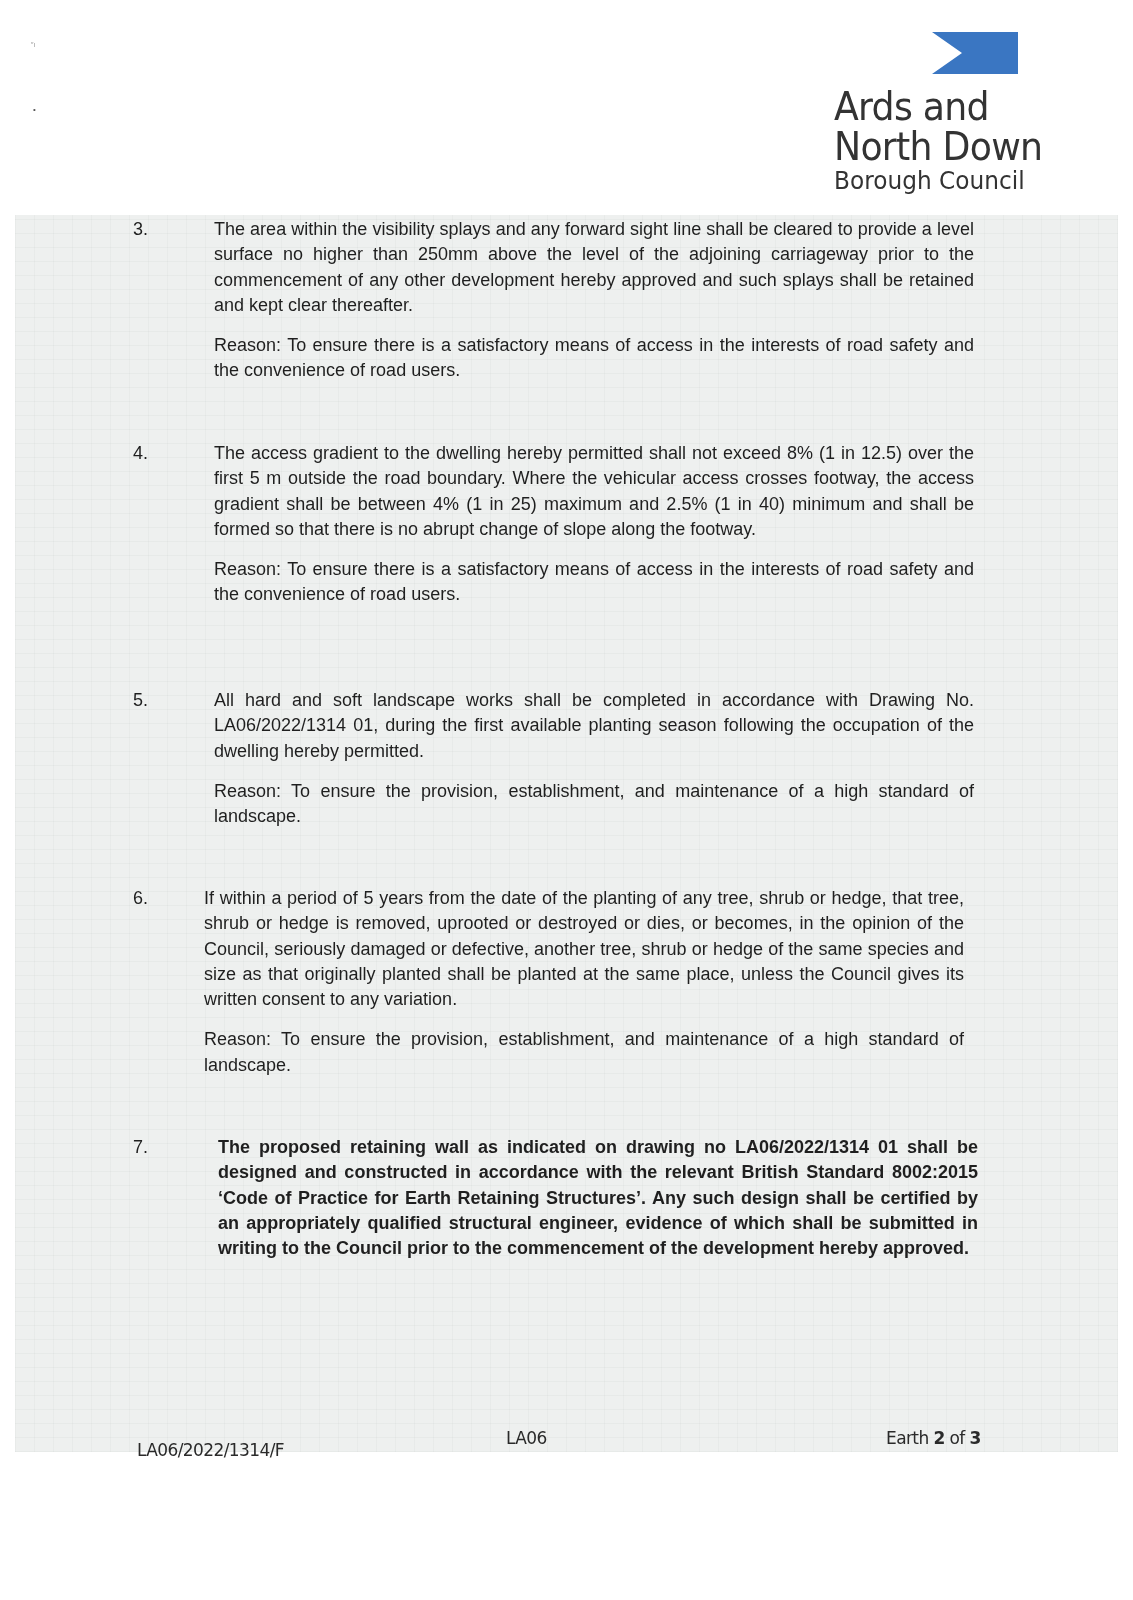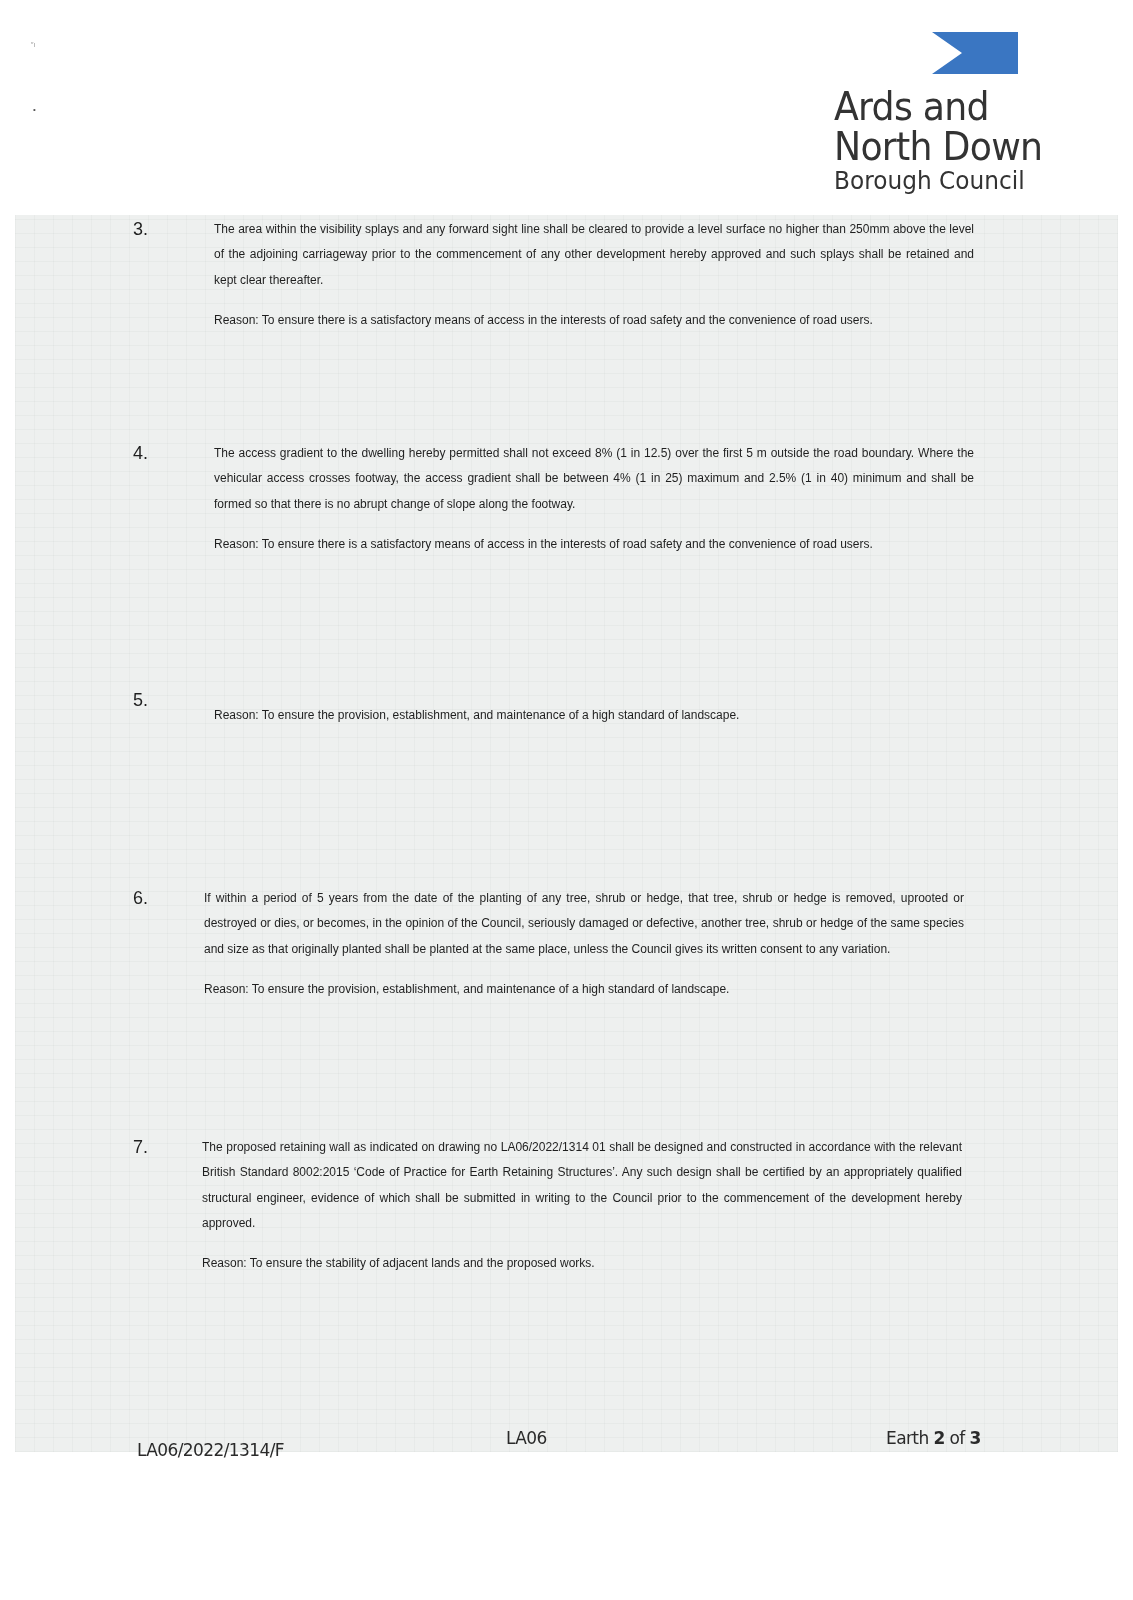--- a/index.html
+++ b/index.html
@@ -84,21 +84,21 @@
     position: absolute;
     left: 133px;
     top: 0;
     font-size: 18px;
     line-height: 25.3px;
   }
   .cond-body {
     position: absolute;
     left: 214px;
     width: 760px;
-    font-size: 12px;
+    font-size: 18px;
     line-height: 25.3px;
     text-align: justify;
   }
   .cond-text { margin: 0; }
   .cond-reason { margin: 15px 0 0 0; }
 
   .footer {
     position: absolute;
     top: 1428px;
     left: 0;
@@ -142,37 +142,37 @@
   <div class="cond-num">4.</div>
   <div class="cond-body">
     <p class="cond-text">The access gradient to the dwelling hereby permitted shall not exceed 8% (1 in 12.5) over the first 5 m outside the road boundary.  Where the vehicular access crosses footway, the access gradient shall be between 4% (1 in 25) maximum and 2.5% (1 in 40) minimum and shall be formed so that there is no abrupt change of slope along the footway.</p>
     <p class="cond-reason">Reason: To ensure there is a satisfactory means of access in the interests of road safety and the convenience of road users.</p>
   </div>
 </div>
 
 <div class="condition" style="top:688px;">
   <div class="cond-num">5.</div>
   <div class="cond-body">
+    <p class="cond-text">All hard and soft landscape works shall be completed in accordance with Drawing No. LA06/2022/1314 01, during the first available planting season following the occupation of the dwelling hereby permitted.</p>
     <p class="cond-reason">Reason: To ensure the provision, establishment, and maintenance of a high standard of landscape.</p>
   </div>
 </div>
 
 <div class="condition" style="top:886px;">
   <div class="cond-num">6.</div>
   <div class="cond-body" style="left:204px;">
     <p class="cond-text">If within a period of 5 years from the date of the planting of any tree, shrub or hedge, that tree, shrub or hedge is removed, uprooted or destroyed or dies, or becomes, in the opinion of the Council, seriously damaged or defective, another tree, shrub or hedge of the same species and size as that originally planted shall be planted at the same place, unless the Council gives its written consent to any variation.</p>
     <p class="cond-reason">Reason: To ensure the provision, establishment, and maintenance of a high standard of landscape.</p>
   </div>
 </div>
 
 <div class="condition" style="top:1135px;">
   <div class="cond-num">7.</div>
-  <div class="cond-body" style="left:202px;">
+  <div class="cond-body" style="left:218px;font-weight:bold;">
     <p class="cond-text">The proposed retaining wall as indicated on drawing no LA06/2022/1314 01 shall be designed and constructed in accordance with the relevant British Standard 8002:2015 ‘Code of Practice for Earth Retaining Structures’. Any such design shall be certified by an appropriately qualified structural engineer, evidence of which shall be submitted in writing to the Council prior to the commencement of the development hereby approved.</p>
-    <p class="cond-reason">Reason: To ensure the stability of adjacent lands and the proposed works.</p>
   </div>
 </div>
 
 <div class="footer">
   <span class="footer-ref">LA06/2022/1314/F</span>
   <span class="footer-code">LA06</span>
   <span class="footer-page"><span>Earth </span><b>2</b><span> of </span><b>3</b></span>
 </div>
 
 </body></html>

